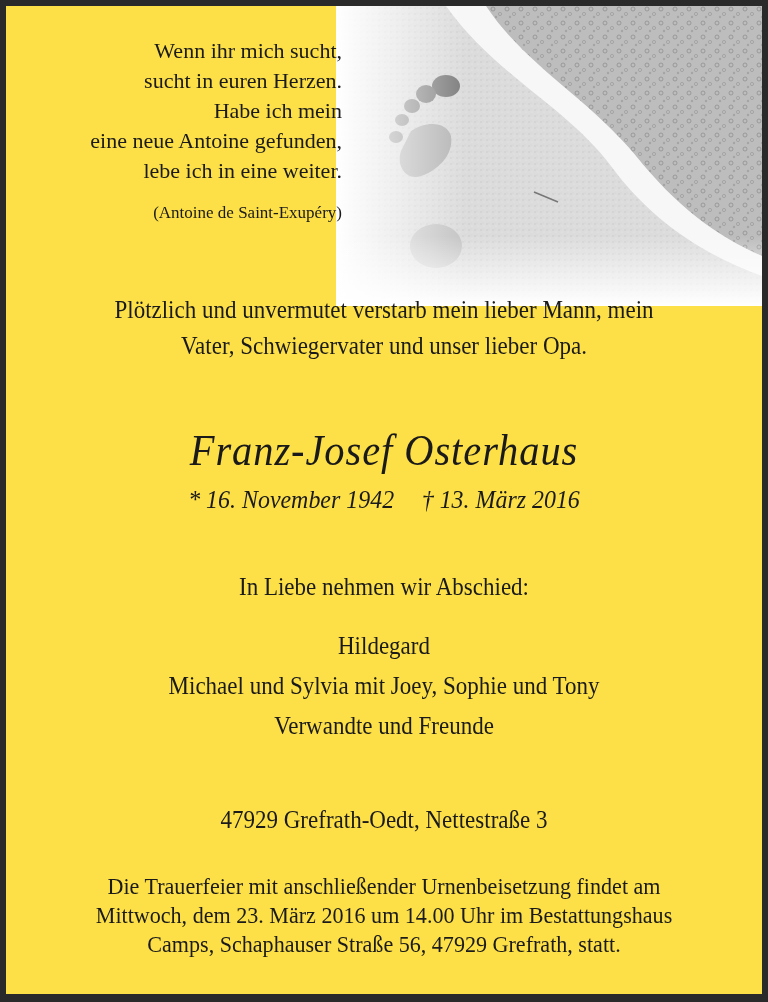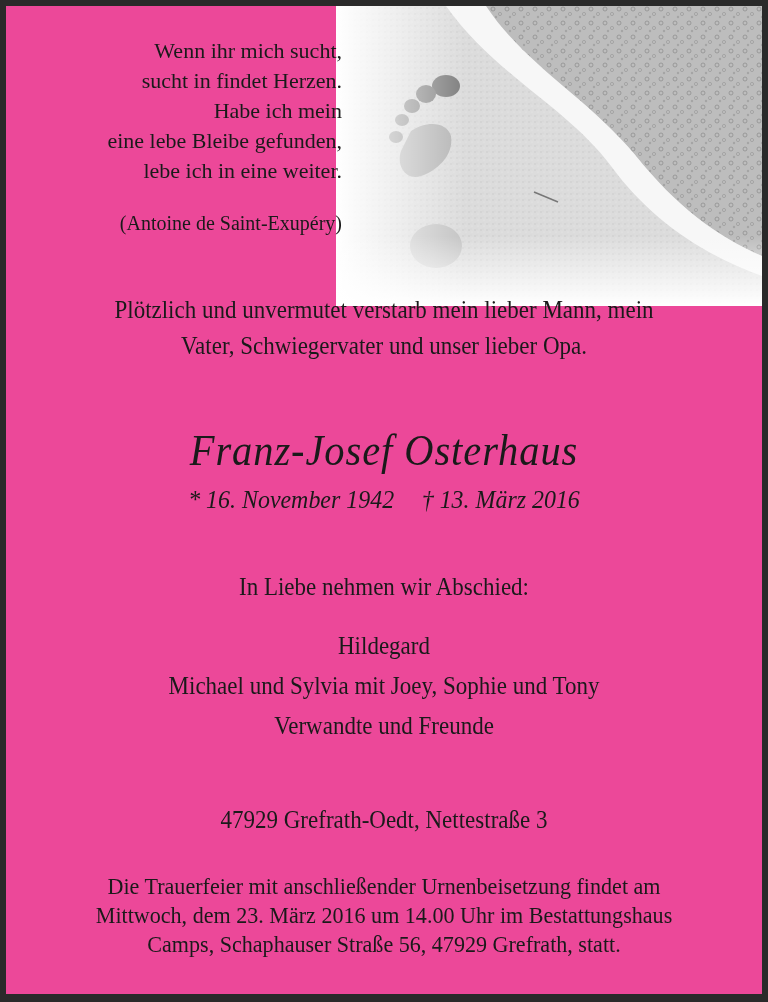--- a/index.html
+++ b/index.html
@@ -14,21 +14,21 @@
       overflow: hidden;
       font-family: "Liberation Serif", "DejaVu Serif", serif;
       color: #1a1a1a;
     }
     .frame {
       position: absolute;
       left: 6px;
       top: 6px;
       width: 756px;
       height: 988px;
-      background: #ec4899;
+      background: #fde047;
       overflow: hidden;
     }
     
     .photo {
       position: absolute;
       left: 330px;
       top: 0;
       width: 426px;
       height: 300px;
       overflow: hidden;
@@ -52,22 +52,22 @@
       right: 420px;
       top: 30px;
       text-align: right;
       font-size: 22px;
       line-height: 30px;
       width: 330px;
     }
     .poem .line { display: block; white-space: nowrap; }
     .poem .attribution {
       display: block;
-      font-size: 20px;
-      margin-top: 22px;
+      font-size: 17px;
+      margin-top: 12px;
       white-space: nowrap;
     }
 
     .center {
       position: absolute;
       left: 0;
       width: 756px;
       text-align: center;
       white-space: nowrap;
     }
@@ -165,23 +165,23 @@
       <ellipse cx="100" cy="240" rx="26" ry="22" fill="#c4c4c4"></ellipse>
 
       <path d="M198,186 L222,196" stroke="#777" stroke-width="1.5"></path>
     </svg>
     <div class="photo-fade-left"></div>
     <div class="photo-fade-bottom"></div>
   </div>
 
   <div class="poem">
     <span class="line">Wenn ihr mich sucht,</span>
-    <span class="line">sucht in findet Herzen.</span>
+    <span class="line">sucht in euren Herzen.</span>
     <span class="line">Habe ich mein</span>
-    <span class="line">eine lebe Bleibe gefunden,</span>
+    <span class="line">eine neue Antoine gefunden,</span>
     <span class="line">lebe ich in eine weiter.</span>
     <span class="attribution">(Antoine de Saint-Exupéry)</span>
   </div>
 
   <div class="center intro">
     <div>Plötzlich und unvermutet verstarb mein lieber Mann, mein</div>
     <div>Vater, Schwiegervater und unser lieber Opa.</div>
   </div>
 
   <div class="center name">Franz-Josef Osterhaus</div>

